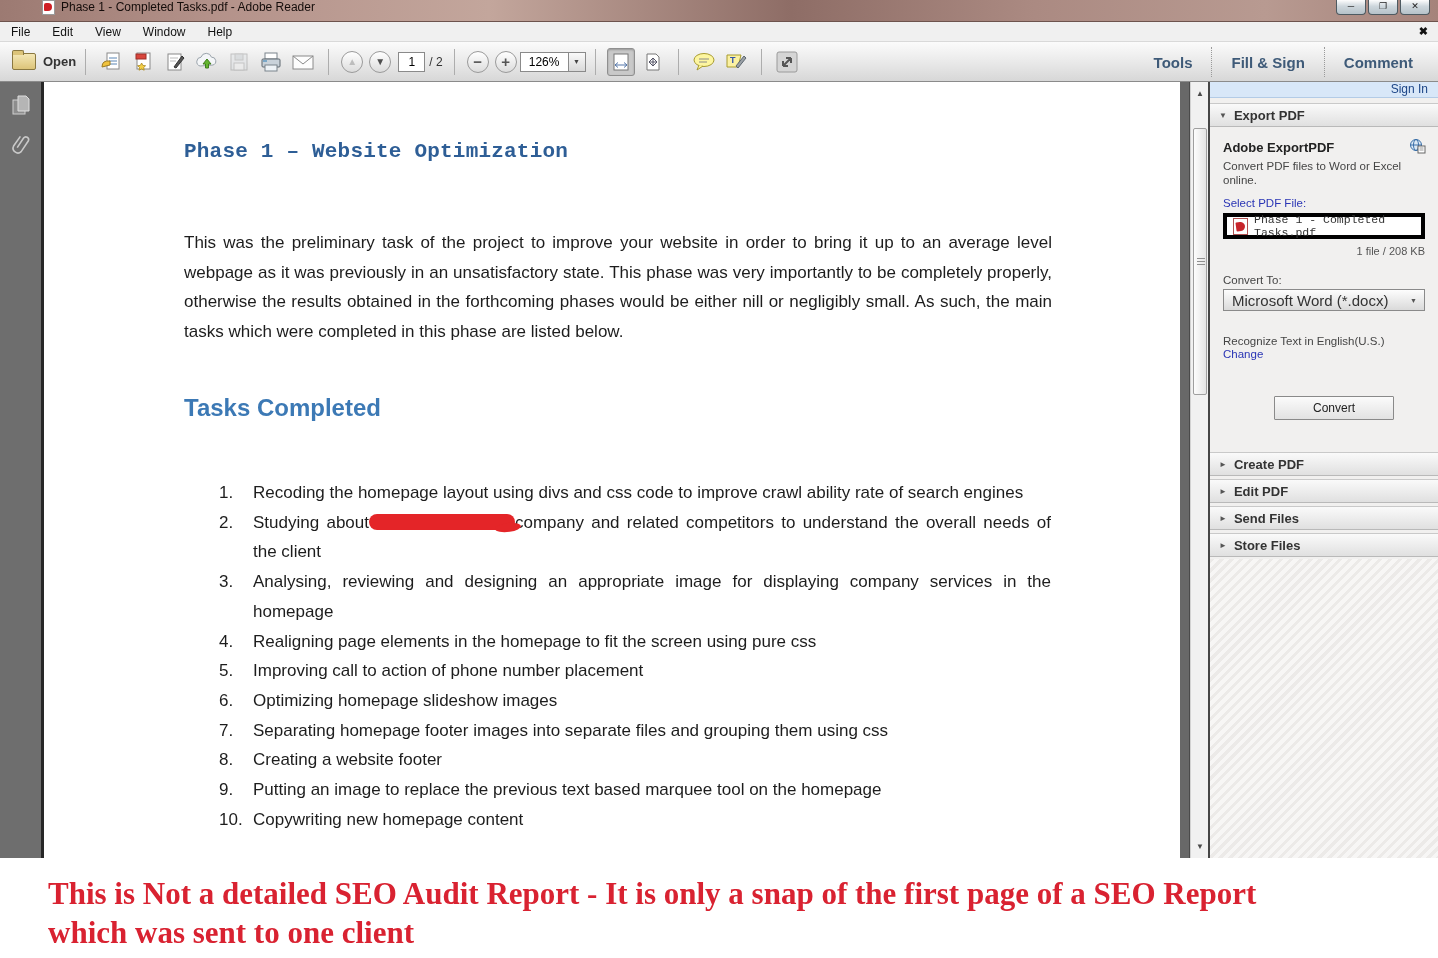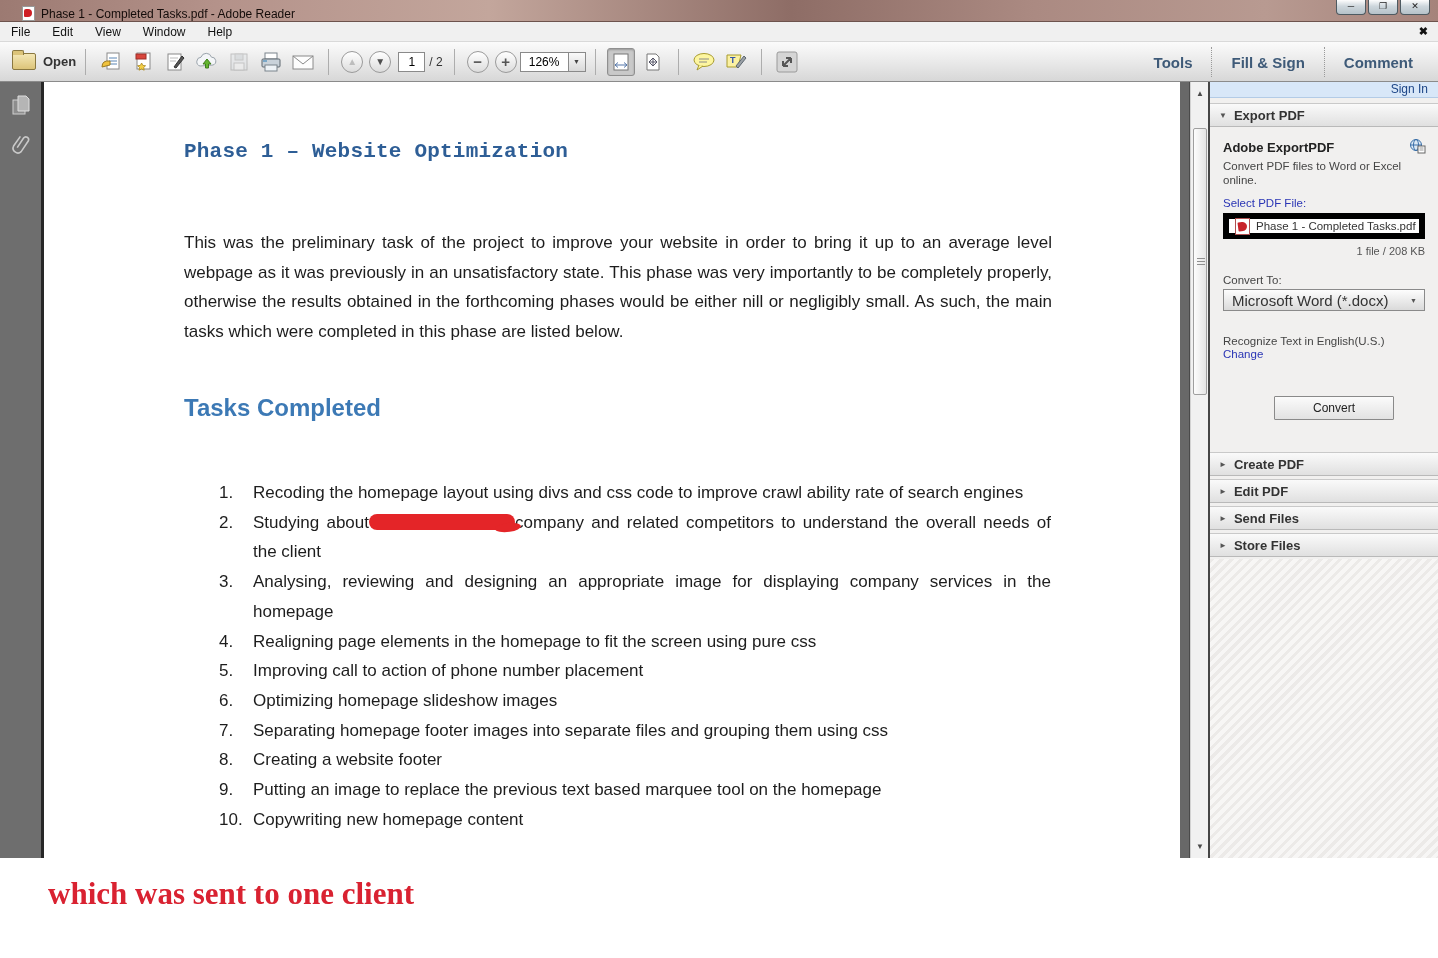--- a/index.html
+++ b/index.html
@@ -1,21 +1,21 @@
 <!DOCTYPE html>
 <html><head>
 <meta charset="utf-8">
 <style>
   * { margin:0; padding:0; box-sizing:border-box; }
   html,body { width:1438px; height:958px; background:#fff; font-family:"Liberation Sans",sans-serif; overflow:hidden; }
 
   
   .titlebar{position:absolute;left:0;top:0;width:1438px;height:22px;
     background:linear-gradient(90deg,#9c7a72 0%,#b4928a 15%,#c3a69c 34%,#8e6d66 55%,#ab8a82 72%,#b89a91 88%,#a5837b 100%);
-    border-bottom:1px solid #6d534d;display:flex;align-items:flex-end;}
+    border-bottom:1px solid #6d534d;display:flex;align-items:flex-start;padding-left:20px;}
   .titlebar .app-ico{width:13px;height:15px;margin:0 6px 0 22px;background:#fff;border:1px solid #9a9a9a;position:relative;}
   .titlebar .app-ico::after{content:"";position:absolute;left:1px;top:2px;width:8px;height:8px;background:#cf1f25;border-radius:2px 4px 4px 1px;}
   .titlebar .title{font-size:12px;color:#140c0a;}
   .winbtns{position:absolute;right:8px;top:0;display:flex;gap:2px;}
   .winbtn{width:30px;height:15px;border:1px solid #4e5a61;border-top:none;border-radius:0 0 4px 4px;
     background:linear-gradient(#fdfdfd,#cdd6dc 45%,#b6c2c9);color:#222;font-size:9px;line-height:13px;text-align:center;cursor:default;}
 
   
   .menubar{position:absolute;left:0;top:22px;width:1438px;height:20px;background:#f0f0f0;border-bottom:1px solid #d9d9d9;display:flex;align-items:center;}
   .menubar .mitem{font-size:12px;color:#111;padding:2px 11px;}
@@ -80,21 +80,21 @@
   .phead.h-edit{top:397px;}
   .phead.h-send{top:424px;}
   .phead.h-store{top:451px;}
   .hatch{position:absolute;left:0;top:477px;width:228px;height:299px;
     background:repeating-linear-gradient(135deg,#eceae8 0 3px,#f7f6f5 3px 7px);}
 
   .exp-brand{position:absolute;left:13px;top:58px;font-size:13px;font-weight:bold;color:#222;text-align:right;}
   .exp-globe{position:absolute;right:12px;top:56px;}
   .exp-desc{position:absolute;left:13px;top:77px;width:180px;font-size:11.5px;color:#454545;line-height:14px;}
   .exp-select{position:absolute;left:13px;top:115px;font-size:11.5px;color:#2a35b5;}
-  .filebox{position:absolute;left:13px;top:131px;width:202px;height:26px;background:#fff;border:6px solid #000000;display:flex;align-items:center;gap:6px;padding-left:6px;}
+  .filebox{position:absolute;left:13px;top:131px;width:202px;height:26px;background:#fff;border:4px solid #000000;display:flex;align-items:center;gap:6px;padding-left:6px;font-family:Liberation Mono, monospace;}
   .filebox .fname{font-size:11.5px;color:#333;}
   .pdfico{width:15px;height:17px;background:#fff;border:1px solid #b05050;position:relative;flex:none;}
   .pdfico::after{content:"";position:absolute;left:2px;top:3px;width:9px;height:9px;background:#c8242b;border-radius:1px 5px 5px 1px;transform:rotate(-8deg);}
   .exp-meta{position:absolute;right:13px;top:163px;font-size:11px;color:#555;}
   .exp-convlbl{position:absolute;left:13px;top:192px;font-size:11.5px;color:#454545;}
   .dropdown{position:absolute;left:13px;top:207px;width:202px;height:22px;border:1px solid #8a8a8a;background:linear-gradient(#fdfdfd,#dadada);display:flex;align-items:center;}
   .dropdown .dval{flex:1;font-size:15px;color:#333;padding-left:8px;}
   .dropdown .darr{font-size:7px;color:#555;padding-right:7px;}
   .exp-recog{position:absolute;left:13px;top:253px;font-size:11.5px;color:#454545;}
   .exp-change{position:absolute;left:13px;top:266px;font-size:11.5px;color:#2a35b5;}
@@ -360,15 +360,16 @@
   </div>
   <div class="phead h-store">
     <span class="tri">►</span>
     <span class="plabel">Store Files</span>
   </div>
   <div class="hatch"></div>
 </div>
 
 <div class="footer">
   <div class="note">
+    <div>This is Not a detailed SEO Audit Report - It is only a snap of the first page of a SEO Report</div>
     <div>which was sent to one client</div>
   </div>
 </div>
 
 </body></html>

